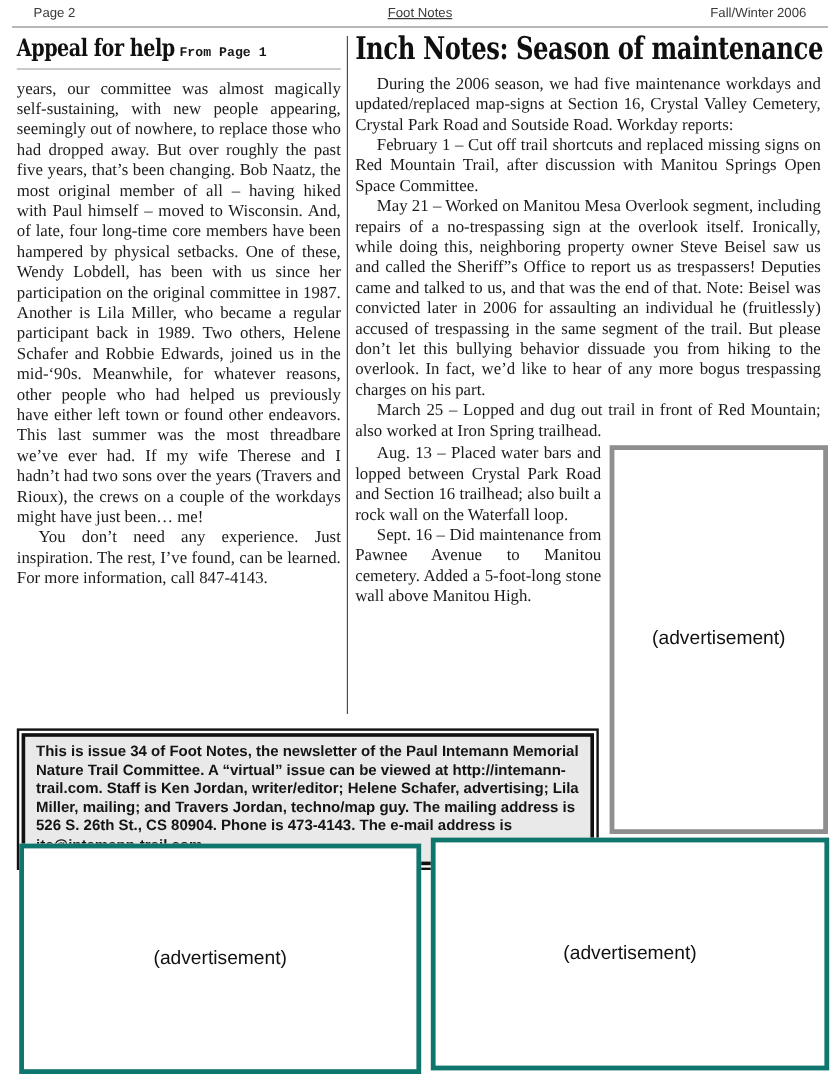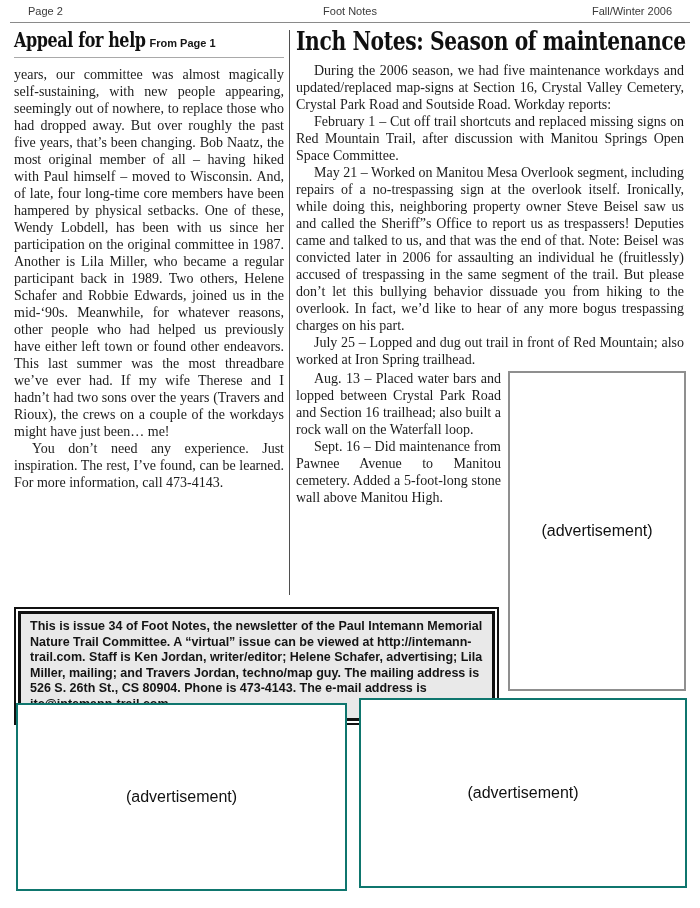--- a/index.html
+++ b/index.html
@@ -4,33 +4,33 @@
 <style>
   html,body { margin:0; padding:0; background:#fff; }
   .page {
     position:relative; width:700px; height:908px; background:#ffffff;
     font-family:"Liberation Serif", serif; color:#1b1b1b; overflow:hidden;
   }
 
   
   .hdr { position:absolute; top:5px; left:28px; right:28px; height:14px;
          font-family:"Liberation Sans", sans-serif; font-size:11px; color:#3a3a3a; }
-  .hdr .c { position:absolute; left:0; right:0; text-align:center; }
+  .hdr .c { position:absolute; left:0; right:0; text-align:center;text-decoration:underline; }
   .hdr .r { position:absolute; right:0;text-align:right; }
   .hdr-rule { position:absolute; top:22px; left:10px; width:680px; height:1px; background:#8a8a8a; }
 
   
   .col-left { position:absolute; left:14px; top:28px; width:270px; }
   .headline-row { white-space:nowrap; }
   .headline {
     font-family:"DejaVu Serif", serif; font-weight:bold; color:#101010;
     font-size:20px; display:inline-block; transform:scaleX(0.80);
     transform-origin:0 70%; margin-right:-33px; letter-spacing:-0.5px;
   }
-  .fromref { font-family:Liberation Sans, sans-serif; font-weight:bold; font-size:11px; color:#161616;margin-top:37px; }
+  .fromref { font-family:Liberation Mono, monospace; font-weight:bold; font-size:11px; color:#161616;margin-top:37px; }
   .headline-rule { margin-top:5px; height:1px; background:#a9a9a9; width:270px; }
 
   .bodytext p { margin:0; font-size:14px; line-height:17px; text-align:justify; }
   .bodytext p.ind { text-indent:18px; }
   .col-left .bodytext { margin-top:8px; }
 
   
   .vdivider { position:absolute; left:289px; top:30px; width:1px; height:565px; background:#4f4f4f; }
 
   
@@ -39,21 +39,21 @@
     font-family:"DejaVu Serif", serif; font-weight:bold; color:#101010;
     font-size:26px; display:inline-block; transform:scaleX(0.78);
     transform-origin:0 60%; white-space:nowrap; letter-spacing:-0.5px;
   }
   .col-right .bodytext.wide { margin-top:6px; width:388px; }
   .col-right .bodytext.narrow { width:205px; margin-top:2px; }
   .donation { margin-top:14px !important; }
   .donation b { font-weight:bold; }
 
   
-  .adbox { position:absolute; border:2px solid #0f766e; background:#fff;
+  .adbox { position:absolute; border:4px solid #0f766e; background:#fff;
            display:flex; align-items:center; justify-content:center; }
   .ad-mid-right { left:508px; top:371px; width:174px; height:316px; border-color:#8f8f8f; }
   .ad-bot-left  { left:16px;  top:703px; width:327px; height:184px; }
   .ad-bot-right { left:359px; top:698px; width:324px; height:186px; }
   .ad-label { font-family:"Liberation Sans", sans-serif; font-size:16px; color:#111; }
 
   
   .infobox-outer { position:absolute; left:14px; top:607px; width:477px;
                    border:2px solid #111; padding:2px; background:#fff; }
   .infobox-inner { border:3px solid #111; background:#e9e9e9; padding:5px 9px 6px 9px; }
@@ -73,33 +73,33 @@
   <div class="hdr-rule"></div>
 
   <div class="col-left">
     <div class="headline-row">
       <span class="headline">Appeal for help</span>
       <span class="fromref">From Page 1</span>
     </div>
     <div class="headline-rule"></div>
     <div class="bodytext">
       <p>years, our committee was almost magically self-sustaining, with new people appearing, seemingly out of nowhere, to replace those who had dropped away. But over roughly the past five years, that’s been changing. Bob Naatz, the most original member of all – having hiked with Paul himself – moved to Wisconsin. And, of late, four long-time core members have been hampered by physical setbacks. One of these, Wendy Lobdell, has been with us since her participation on the original committee in 1987. Another is Lila Miller, who became a regular participant back in 1989. Two others, Helene Schafer and Robbie Edwards, joined us in the mid-‘90s. Meanwhile, for whatever reasons, other people who had helped us previously have either left town or found other endeavors. This last summer was the most threadbare we’ve ever had. If my wife Therese and I hadn’t had two sons over the years (Travers and Rioux), the crews on a couple of the workdays might have just been… me!</p>
-      <p class="ind">You don’t need any experience. Just inspiration. The rest, I’ve found, can be learned. For more information, call 473-4143.</p>
+      <p class="ind">You don’t need any experience. Just inspiration. The rest, I’ve found, can be learned. For more information, call 847-4143.</p>
     </div>
   </div>
 
   <div class="vdivider"></div>
 
   <div class="col-right">
     <span class="headline-big">Inch Notes: Season of maintenance</span>
     <div class="bodytext wide">
       <p class="ind">During the 2006 season, we had five maintenance workdays and updated/replaced map-signs at Section 16, Crystal Valley Cemetery, Crystal Park Road and Soutside Road. Workday reports:</p>
       <p class="ind">February 1 – Cut off trail shortcuts and replaced missing signs on Red Mountain Trail, after discussion with Manitou Springs Open Space Committee.</p>
       <p class="ind">May 21 – Worked on Manitou Mesa Overlook segment, including repairs of a no-trespassing sign at the overlook itself. Ironically, while doing this, neighboring property owner Steve Beisel saw us and called the Sheriff”s Office to report us as trespassers! Deputies came and talked to us, and that was the end of that. Note: Beisel was convicted later in 2006 for assaulting an individual he (fruitlessly) accused of trespassing in the same segment of the trail. But please don’t let this bullying behavior dissuade you from hiking to the overlook. In fact, we’d like to hear of any more bogus trespassing charges on his part.</p>
-      <p class="ind">July 25 – Lopped and dug out trail in front of Red Mountain; also worked at Iron Spring trailhead.</p>
+      <p class="ind">March 25 – Lopped and dug out trail in front of Red Mountain; also worked at Iron Spring trailhead.</p>
     </div>
     <div class="bodytext narrow">
       <p class="ind">Aug. 13 – Placed water bars and lopped between Crystal Park Road and Section 16 trailhead; also built a rock wall on the Waterfall loop.</p>
       <p class="ind">Sept. 16 – Did maintenance from Pawnee Avenue to Manitou cemetery. Added a 5-foot-long stone wall above Manitou High.</p>
     </div>
   </div>
 
   <div class="adbox ad-mid-right">
     <span class="ad-label">(advertisement)</span>
   </div>

